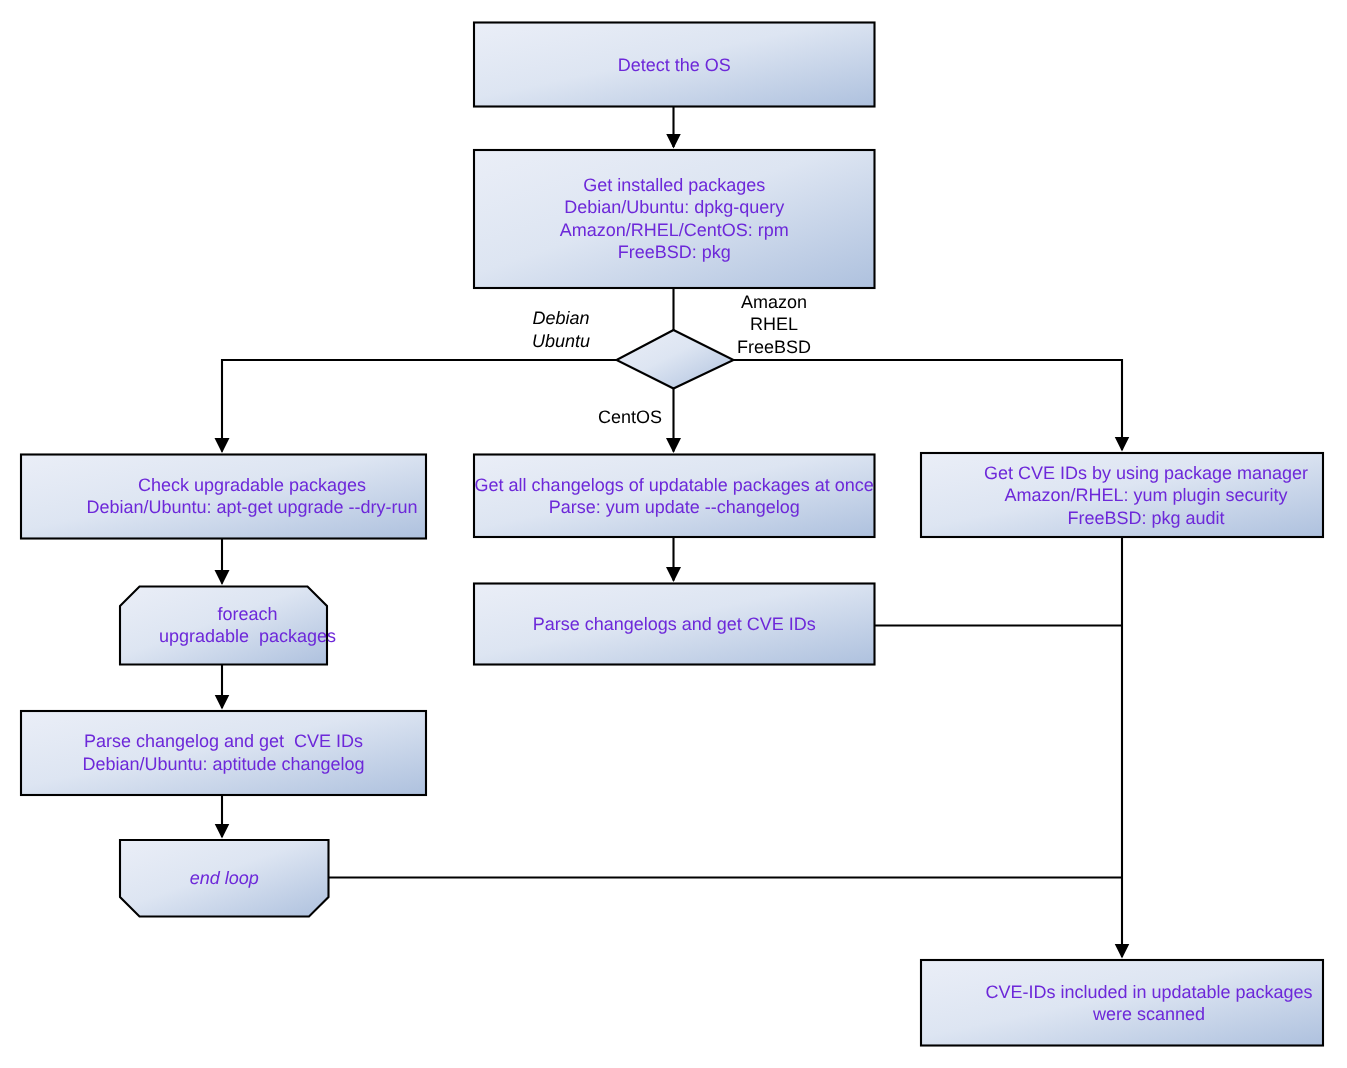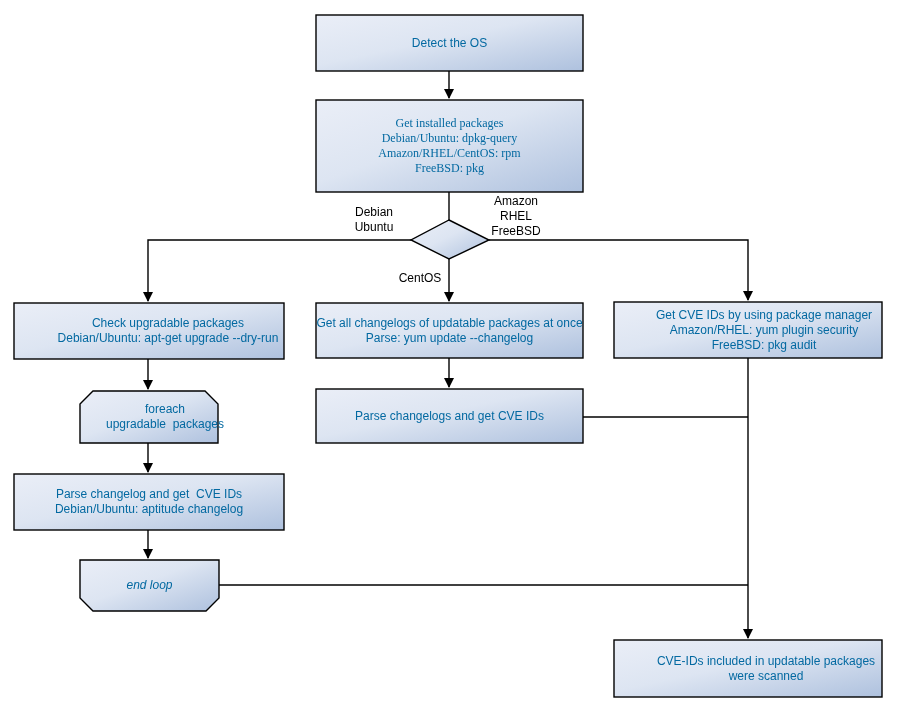--- a/index.html
+++ b/index.html
@@ -23,21 +23,21 @@
   }
   .ntext {
     position: absolute;
     display: flex;
     flex-direction: column;
     align-items: center;
     justify-content: center;
     text-align: left;
     font-size: 12px;
     line-height: 15px;
-    color: #0369a1;
+    color: #6d28d9;
     pointer-events: none;
   }
   .ntext span {
     white-space: pre;
   }
   .elabel {
     position: absolute;
     display: flex;
     flex-direction: column;
     align-items: center;
@@ -91,21 +91,21 @@
     <rect x="316" y="303" width="267" height="55" fill="url(#nodeGrad)" stroke="#000" stroke-width="1.4"></rect>
     <rect x="316" y="389" width="267" height="54" fill="url(#nodeGrad)" stroke="#000" stroke-width="1.4"></rect>
     <rect x="614" y="302" width="268" height="56" fill="url(#nodeGrad)" stroke="#000" stroke-width="1.4"></rect>
     <rect x="614" y="640" width="268" height="57" fill="url(#nodeGrad)" stroke="#000" stroke-width="1.4"></rect>
   </svg>
 
   <div class="ntext" style="left:316px;top:15px;width:267px;height:56px;">
     <span>Detect the OS</span>
   </div>
 
-  <div class="ntext" style="left:316px;top:100px;width:267px;height:92px;font-family:Liberation Serif, serif;">
+  <div class="ntext" style="left:316px;top:100px;width:267px;height:92px;">
     <span>Get installed packages</span>
     <span>Debian/Ubuntu: dpkg-query</span>
     <span>Amazon/RHEL/CentOS: rpm</span>
     <span>FreeBSD: pkg</span>
   </div>
 
   <div class="ntext" style="left:14px;top:303px;width:308px;height:56px;">
     <span>Check upgradable packages</span>
     <span>Debian/Ubuntu: apt-get upgrade --dry-run</span>
   </div>
@@ -137,21 +137,21 @@
     <span>Get CVE IDs by using package manager</span>
     <span>Amazon/RHEL: yum plugin security</span>
     <span>FreeBSD: pkg audit</span>
   </div>
 
   <div class="ntext" style="left:614px;top:640px;width:304px;height:57px;">
     <span>CVE-IDs included in updatable packages</span>
     <span>were scanned</span>
   </div>
 
-  <div class="elabel" style="left:344px;top:205px;width:60px;">
+  <div class="elabel" style="left:344px;top:205px;width:60px;font-style:italic;">
     <span>Debian</span>
     <span>Ubuntu</span>
   </div>
 
   <div class="elabel" style="left:485px;top:194px;width:62px;">
     <span>Amazon</span>
     <span>RHEL</span>
     <span>FreeBSD</span>
   </div>
 

